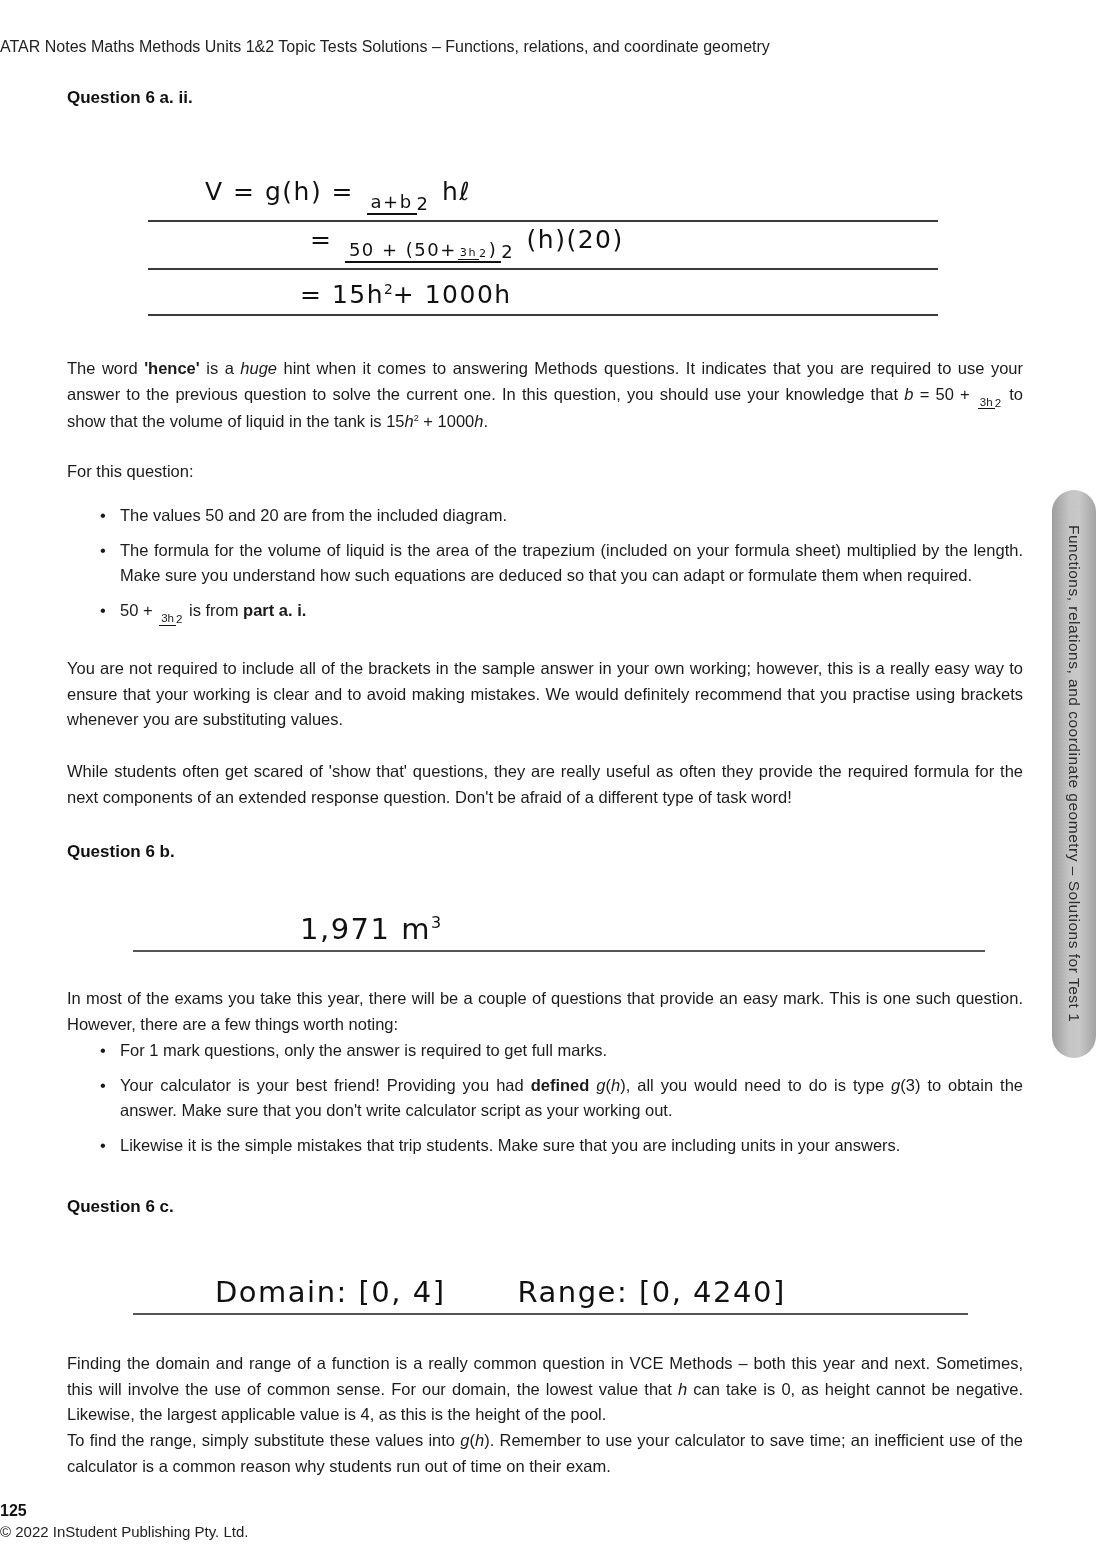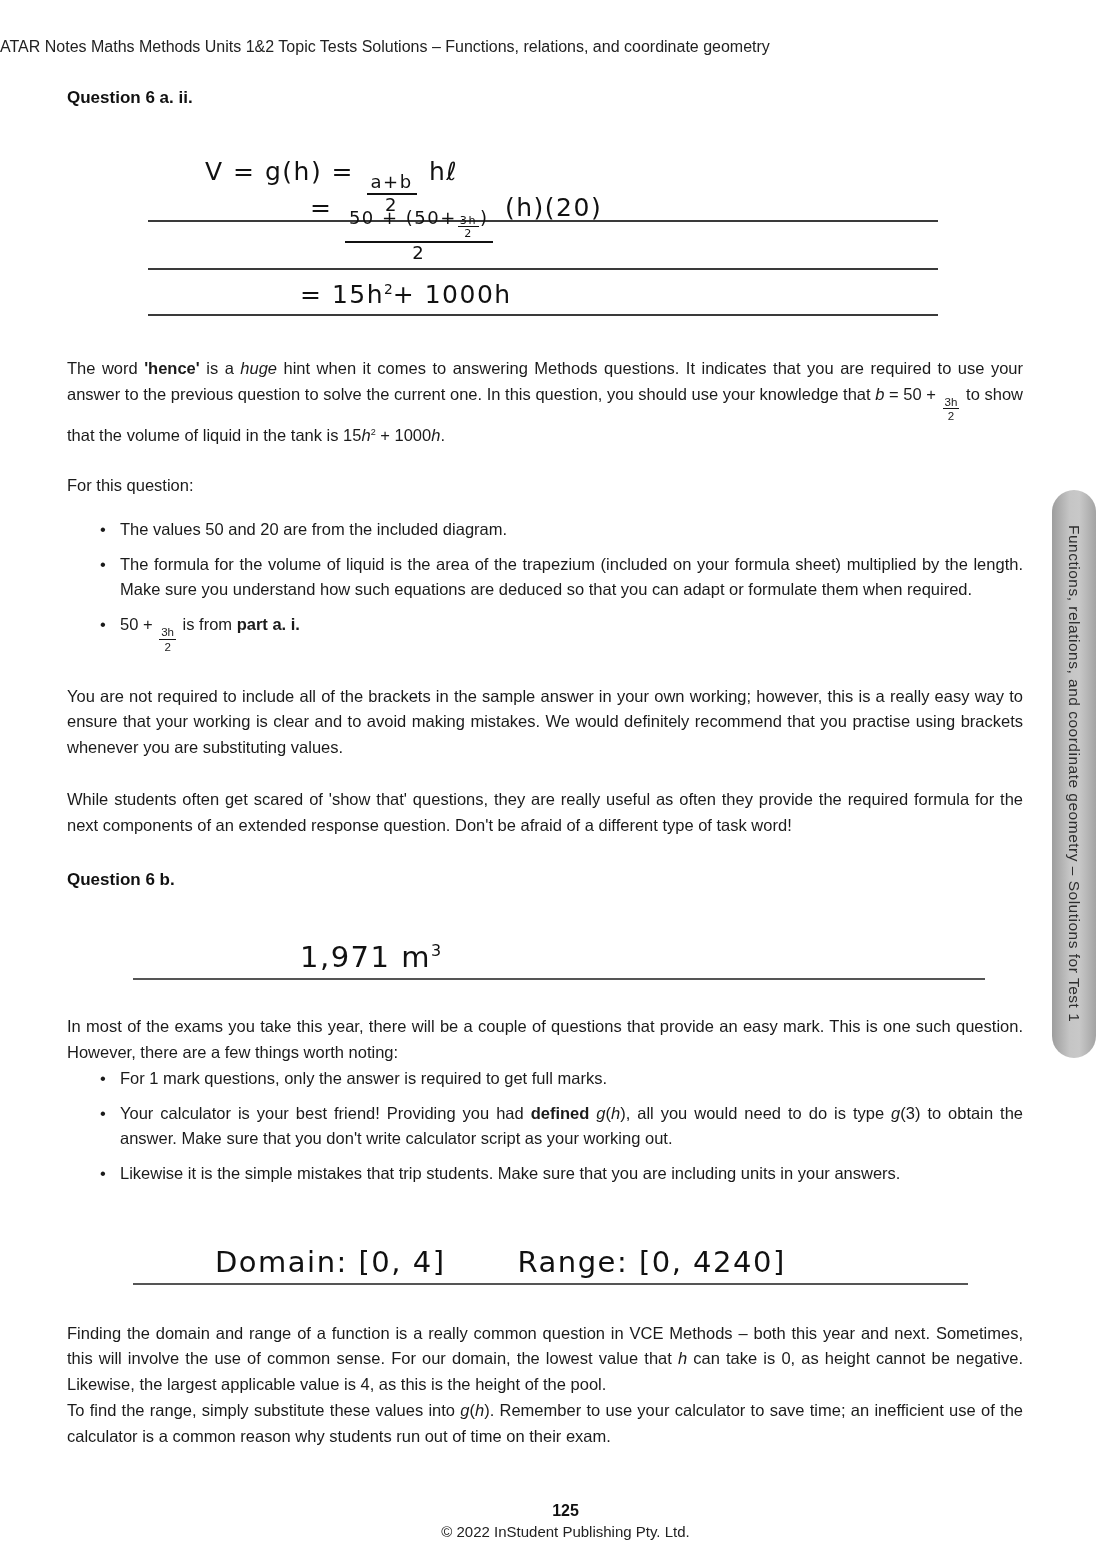--- a/index.html
+++ b/index.html
@@ -31,21 +31,21 @@
   }
   .workline.first{height:48px;}
   .workline .hand{position:absolute;bottom:5px;white-space:nowrap;}
   .hand{
     font-family:"DejaVu Sans",sans-serif;
     font-size:25px;letter-spacing:1.5px;color:#111;
   }
   .hand.big{font-size:29px;}
   
   .frac{
-    display:inline-flex;flex-direction:column;align-items:center;
+    display:inline-flex;flex-direction:row;align-items:center;
     vertical-align:-0.45em;line-height:1.05;font-size:0.72em;margin:0 3px;
   }
   .frac .num{border-bottom:2px solid #111;padding:0 4px 1px;display:flex;align-items:baseline;justify-content:center;white-space:nowrap;}
   .frac .den{padding-top:1px;}
   .frac .frac{font-size:0.62em;vertical-align:-0.15em;margin:0 1px;}
   .frac .frac .num{border-bottom:1.5px solid #111;padding:0 2px 0;}
   
   p .frac,li .frac{font-size:0.7em;vertical-align:-0.5em;line-height:1.12;margin:0 2px;}
   p .frac .num,li .frac .num{border-bottom:1px solid #111;padding:0 2px;}
   .sup{font-size:0.55em;vertical-align:super;letter-spacing:0;}
@@ -80,21 +80,21 @@
     border-radius:22px;
     background:linear-gradient(to right,#9d9d9d 0%,#c5c5c5 40%,#c8c8c8 62%,#a3a3a3 100%);
     display:flex;align-items:center;justify-content:center;
   }
   .tab span{
     writing-mode:vertical-rl;
     font-size:15.5px;color:#2d2d2d;letter-spacing:0.5px;
     white-space:nowrap;
   }
   .footer{
-    position:absolute;left:0;right:16px;bottom:16px;text-align:center;padding-left:47px;
+    position:absolute;left:0;right:16px;bottom:16px;text-align:left;
   }
   .footer .pagenum{font-size:16px;font-weight:bold;color:#111;}
   .footer .copyright{font-size:15px;color:#222;margin-top:3px;}
 </style>
 </head>
 <body>
 
 <div class="page">
 
   <div class="header">
@@ -157,20 +157,21 @@
     </div>
 
     <p class="body" style="margin-top:34px"><span>In most of the exams you take this year, there will be a couple of questions that provide an easy mark. This is one such question. However, there are a few things worth noting:</span></p>
 
     <ul class="blist" style="margin-top:0">
       <li><span>For 1 mark questions, only the answer is required to get full marks.</span></li>
       <li><span>Your calculator is your best friend! Providing you had </span><span class="b">defined</span><span> </span><span class="i">g</span><span>(</span><span class="i">h</span><span>), all you would need to do is type </span><span class="i">g</span><span>(3) to obtain the answer. Make sure that you don't write calculator script as your working out.</span></li>
       <li><span>Likewise it is the simple mistakes that trip students. Make sure that you are including units in your answers.</span></li>
     </ul>
 
+    <h3 class="qhead" style="margin-top:38px">Question 6 c.</h3>
 
     <div class="ansline q6c">
       <span class="hand big"><span>Domain: [0, 4]</span><span class="gap"> </span><span>Range: [0, 4240]</span></span>
     </div>
 
     <p class="body" style="margin-top:36px"><span>Finding the domain and range of a function is a really common question in VCE Methods – both this year and next. Sometimes, this will involve the use of common sense. For our domain, the lowest value that </span><span class="i">h</span><span> can take is 0, as height cannot be negative. Likewise, the largest applicable value is 4, as this is the height of the pool.</span><br><span>To find the range, simply substitute these values into </span><span class="i">g</span><span>(</span><span class="i">h</span><span>). Remember to use your calculator to save time; an inefficient use of the calculator is a common reason why students run out of time on their exam.</span></p>
 
   </div>
 
   <div class="tab">

